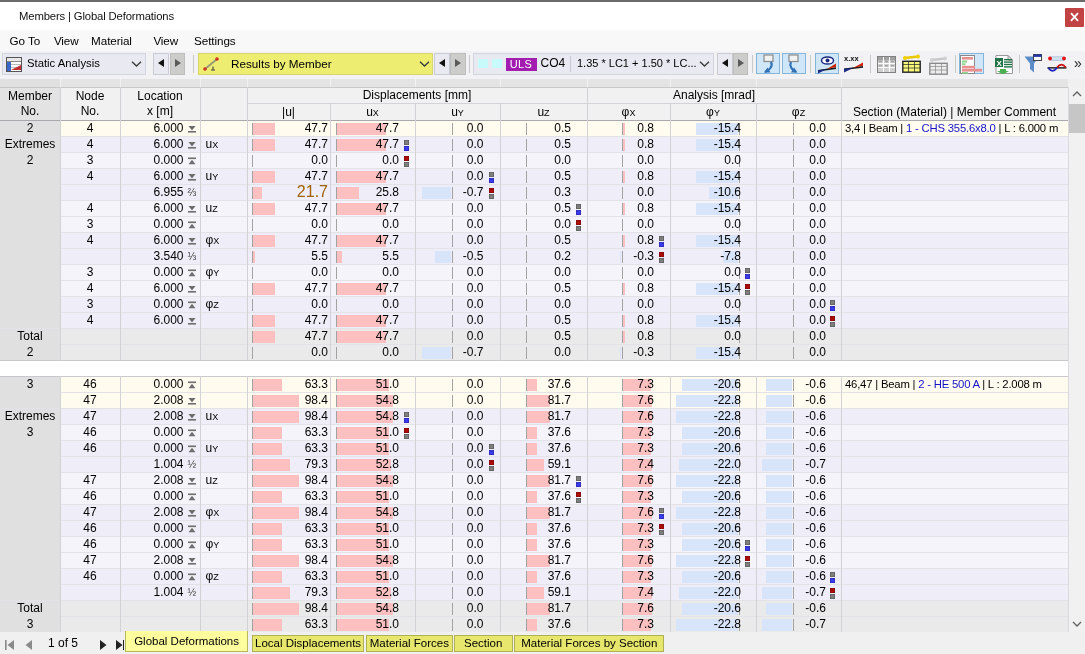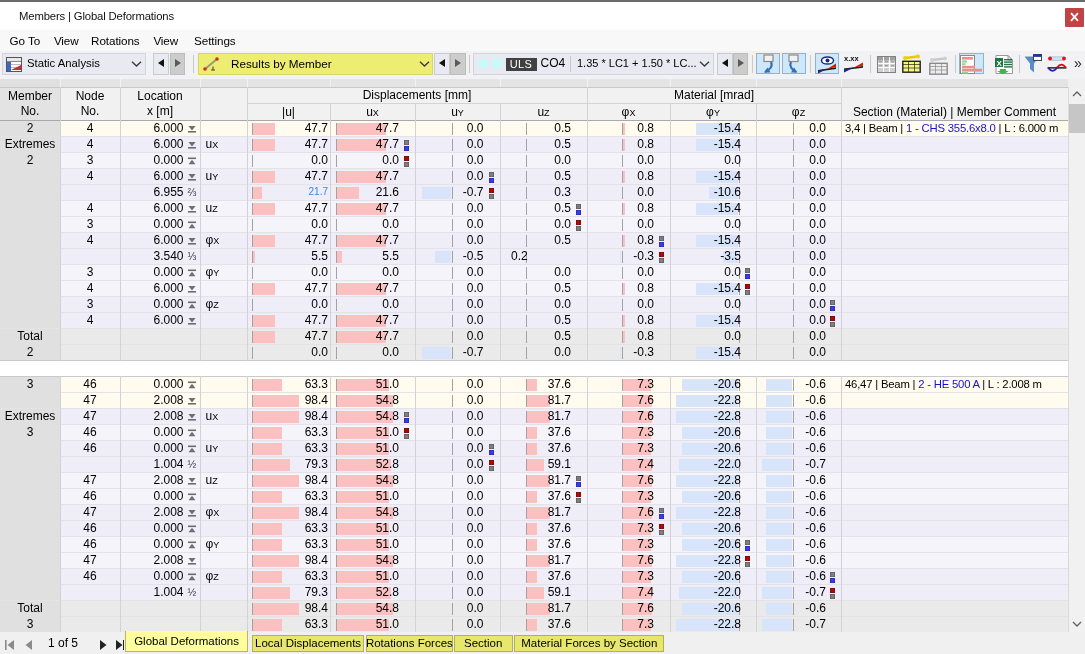--- a/index.html
+++ b/index.html
@@ -11,21 +11,21 @@
 <div style="position:absolute;left:0px;top:0px;width:1085px;height:1.5px;background:#6a6a6a;"></div>
 <div style="position:absolute;left:19px;top:2px;width:400px;height:28px;line-height:28px;font-size:11.3px;letter-spacing:-0.15px;color:#111;">Members | Global Deformations</div>
 <div style="position:absolute;left:1064.5px;top:8px;width:19.5px;height:18.5px;background:#c24343;border-radius:1px;">
     <svg width="19" height="18">
       <path d="M6 5.2 L13 12.8 M13 5.2 L6 12.8" stroke="#fff" stroke-width="1.8"></path>
     </svg>
   </div>
 <div style="position:absolute;left:0px;top:30px;width:1085px;height:21px;background:#f8f8f8;"></div>
 <div style="position:absolute;left:9.6px;top:30px;height:21px;line-height:21px;font-size:11.7px;letter-spacing:-0.1px;color:#000;">Go To</div>
 <div style="position:absolute;left:53.9px;top:30px;height:21px;line-height:21px;font-size:11.7px;letter-spacing:-0.1px;color:#000;">View</div>
-<div style="position:absolute;left:91.1px;top:30px;height:21px;line-height:21px;font-size:11.7px;letter-spacing:-0.1px;color:#000;">Rotations</div>
+<div style="position:absolute;left:91.1px;top:30px;height:21px;line-height:21px;font-size:11.7px;letter-spacing:-0.1px;color:#000;">Material</div>
 <div style="position:absolute;left:153.4px;top:30px;height:21px;line-height:21px;font-size:11.7px;letter-spacing:-0.1px;color:#000;">View</div>
 <div style="position:absolute;left:194.1px;top:30px;height:21px;line-height:21px;font-size:11.7px;letter-spacing:-0.1px;color:#000;">Settings</div>
 <div style="position:absolute;left:0px;top:51px;width:1085px;height:27.5px;background:#f2f2f4;"></div>
 <div style="position:absolute;left:2px;top:53px;width:144px;height:21.5px;background:#e9e9f1;border:1px solid #d4d4de;box-sizing:border-box;"></div>
 <div style="position:absolute;left:6px;top:56.5px;width:16px;height:14.5px;">
     <svg width="16" height="15">
       <rect x="0.5" y="0.5" width="15" height="14" fill="#fdfdfd" stroke="#555"></rect>
       <rect x="1" y="1" width="14" height="3" fill="#e8e8e8"></rect>
       <line x1="1" y1="4.5" x2="15" y2="4.5" stroke="#888"></line>
       <line x1="1" y1="7.5" x2="15" y2="7.5" stroke="#bbb"></line>
@@ -61,21 +61,21 @@
     </svg>
   </div>
 <div style="position:absolute;left:433.5px;top:53px;width:16.5px;height:21.5px;background:#e9e9f1;border:1px solid #cacad4;box-sizing:border-box;"></div>
 <div style="position:absolute;left:438.5px;top:59px;width:0;height:0;border-top:4.5px solid transparent;border-bottom:4.5px solid transparent;border-right:6px solid #111;"></div>
 <div style="position:absolute;left:450px;top:53px;width:15.5px;height:21.5px;background:#cccccb;border:1px solid #bdbdbc;box-sizing:border-box;"></div>
 <div style="position:absolute;left:455px;top:59px;width:0;height:0;border-top:4.5px solid transparent;border-bottom:4.5px solid transparent;border-left:6px solid #5a5a5a;"></div>
 <div style="position:absolute;left:469px;top:55px;width:1px;height:17.5px;background:#c9c9c9;"></div>
 <div style="position:absolute;left:473px;top:53px;width:241px;height:21.5px;background:#e9e9f1;border:1px solid #d4d4de;box-sizing:border-box;"></div>
 <div style="position:absolute;left:477.5px;top:58.5px;width:10px;height:9.5px;background:#c7fafb;"></div>
 <div style="position:absolute;left:491.5px;top:58.5px;width:10.5px;height:9.5px;background:#c7fafb;"></div>
-<div style="position:absolute;left:505.5px;top:57.5px;width:31px;height:13.5px;background:#404040;text-align:center;font-size:11px;line-height:13.5px;color:#fff;letter-spacing:0.3px;">ULS</div>
+<div style="position:absolute;left:505.5px;top:57.5px;width:31px;height:13.5px;background:#a21caf;text-align:center;font-size:11px;line-height:13.5px;color:#fff;letter-spacing:0.3px;">ULS</div>
 <div style="position:absolute;left:540.5px;top:53px;height:21px;line-height:21.5px;font-size:12px;">CO4</div>
 <div style="position:absolute;left:570px;top:56px;width:1px;height:15.5px;background:#c8c8d4;"></div>
 <div style="position:absolute;left:577px;top:53px;height:21px;line-height:21.5px;font-size:11px;">1.35 * LC1 + 1.50 * LC...</div>
 <div style="position:absolute;left:699px;top:61px;">
     <svg width="11" height="6">
       <path d="M1 0.8 L5.5 5 L10 0.8" stroke="#3c3c3c" stroke-width="1.4" fill="none"></path>
     </svg>
   </div>
 <div style="position:absolute;left:716.5px;top:53px;width:16.5px;height:21.5px;background:#e9e9f1;border:1px solid #cacad4;box-sizing:border-box;"></div>
 <div style="position:absolute;left:721.5px;top:59px;width:0;height:0;border-top:4.5px solid transparent;border-bottom:4.5px solid transparent;border-right:6px solid #111;"></div>
@@ -274,21 +274,21 @@
 <div style="position:absolute;left:60px;top:584px;width:1008px;height:16px;background:#efedf8;"></div>
 <div style="position:absolute;left:0px;top:600px;width:60px;height:16px;background:#e0e0e0;"></div>
 <div style="position:absolute;left:60px;top:600px;width:1008px;height:16px;background:#eaeaea;"></div>
 <div style="position:absolute;left:0px;top:616px;width:60px;height:16px;background:#e0e0e0;"></div>
 <div style="position:absolute;left:60px;top:616px;width:1008px;height:16px;background:#eaeaea;"></div>
 <div style="position:absolute;left:0px;top:360px;width:1068px;height:16px;background:#ffffff;"></div>
 <div style="position:absolute;left:0px;top:89px;width:60px;height:30px;line-height:15px;text-align:center;font-size:12px;color:#000;">Member<br>No.</div>
 <div style="position:absolute;left:60px;top:89px;width:60px;height:30px;line-height:15px;text-align:center;font-size:12px;color:#000;">Node<br>No.</div>
 <div style="position:absolute;left:120px;top:89px;width:80px;height:30px;line-height:15px;text-align:center;font-size:12px;color:#000;">Location<br>x [m]</div>
 <div style="position:absolute;left:247px;top:87px;width:340px;height:16px;line-height:16px;text-align:center;font-size:12px;color:#000;">Displacements [mm]</div>
-<div style="position:absolute;left:587px;top:87px;width:254px;height:16px;line-height:16px;text-align:center;font-size:12px;color:#000;">Material [mrad]</div>
+<div style="position:absolute;left:587px;top:87px;width:254px;height:16px;line-height:16px;text-align:center;font-size:12px;color:#000;">Analysis [mrad]</div>
 <div style="position:absolute;left:841px;top:103.5px;width:227px;height:16px;line-height:16px;text-align:center;font-size:12px;color:#000;">Section (Material) | Member Comment</div>
 <div style="position:absolute;left:247px;top:103.5px;width:83px;height:16px;line-height:16px;text-align:center;font-size:12px;color:#000;">|u|</div>
 <div style="position:absolute;left:330px;top:103.5px;width:85px;height:16px;line-height:16px;text-align:center;font-size:12px;color:#000;">u<span style="font-size:9px;">X</span></div>
 <div style="position:absolute;left:415px;top:103.5px;width:85px;height:16px;line-height:16px;text-align:center;font-size:12px;color:#000;">u<span style="font-size:9px;">Y</span></div>
 <div style="position:absolute;left:500px;top:103.5px;width:87px;height:16px;line-height:16px;text-align:center;font-size:12px;color:#000;">u<span style="font-size:9px;">Z</span></div>
 <div style="position:absolute;left:587px;top:103.5px;width:83px;height:16px;line-height:16px;text-align:center;font-size:12px;color:#000;">φ<span style="font-size:9px;">X</span></div>
 <div style="position:absolute;left:670px;top:103.5px;width:86px;height:16px;line-height:16px;text-align:center;font-size:12px;color:#000;">φ<span style="font-size:9px;">Y</span></div>
 <div style="position:absolute;left:756px;top:103.5px;width:85px;height:16px;line-height:16px;text-align:center;font-size:12px;color:#000;">φ<span style="font-size:9px;">Z</span></div>
 <div style="position:absolute;left:0px;top:87px;width:1068px;height:1px;background:#c9c9c9;"></div>
 <div style="position:absolute;left:247px;top:103.3px;width:594px;height:1px;background:#d4d4d8;"></div>
@@ -474,24 +474,24 @@
 <div style="position:absolute;left:594px;top:168px;width:60px;text-align:right;height:16px;line-height:16px;font-size:12px;color:#000;">0.8</div>
 <div style="position:absolute;left:696.466px;top:171px;width:41.734px;height:11.5px;background:#d8e4fa;"></div>
 <div style="position:absolute;left:738.7px;top:171px;width:1px;height:11.5px;background:#a2a2a2;"></div>
 <div style="position:absolute;left:681px;top:168px;width:60px;text-align:right;height:16px;line-height:16px;font-size:12px;color:#000;">-15.4</div>
 <div style="position:absolute;left:792.5px;top:171px;width:1px;height:11.5px;background:#a2a2a2;"></div>
 <div style="position:absolute;left:766px;top:168px;width:60px;text-align:right;height:16px;line-height:16px;font-size:12px;color:#000;">0.0</div>
 <div style="position:absolute;left:123px;top:184px;width:60.5px;text-align:right;height:16px;line-height:16px;font-size:12px;color:#000;">6.955</div>
 <div style="position:absolute;left:186px;top:184px;width:12px;height:16px;line-height:16px;font-size:12px;color:#000; text-align:center;"><span style="font-size:10.5px;color:#444;">⅔</span></div>
 <div style="position:absolute;left:252.1px;top:187px;width:10.2554px;height:11.5px;background:#fcc0c0;"></div>
 <div style="position:absolute;left:251.6px;top:187px;width:1px;height:11.5px;background:#a2a2a2;"></div>
-<div style="position:absolute;left:268px;top:184px;width:60px;text-align:right;height:16px;line-height:16px;font-size:10px;color:#3b82f6;">21.7</div>
+<div style="position:absolute;left:268px;top:184px;width:60px;text-align:right;height:16px;line-height:16px;font-size:16px;color:#a16207;">21.7</div>
 <div style="position:absolute;left:336.4px;top:187px;width:22.3776px;height:11.5px;background:#fcc0c0;"></div>
 <div style="position:absolute;left:335.9px;top:187px;width:1px;height:11.5px;background:#a2a2a2;"></div>
-<div style="position:absolute;left:339px;top:184px;width:60px;text-align:right;height:16px;line-height:16px;font-size:12px;color:#000;">21.6</div>
+<div style="position:absolute;left:339px;top:184px;width:60px;text-align:right;height:16px;line-height:16px;font-size:12px;color:#000;">25.8</div>
 <div style="position:absolute;left:422.1px;top:187px;width:29.4px;height:11.5px;background:#d8e4fa;"></div>
 <div style="position:absolute;left:452px;top:187px;width:1px;height:11.5px;background:#a2a2a2;"></div>
 <div style="position:absolute;left:423.5px;top:184px;width:60px;text-align:right;height:16px;line-height:16px;font-size:12px;color:#000;">-0.7</div>
 <div style="position:absolute;left:489px;top:188px;width:4.8px;height:4.6px;background:#ae0a0a;box-shadow:inset 0 0 0 0.8px rgba(0,0,0,0.25);"></div>
 <div style="position:absolute;left:489px;top:194px;width:4.8px;height:4.6px;background:#7f7f7f;box-shadow:inset 0 0 0 0.8px rgba(0,0,0,0.25);"></div>
 <div style="position:absolute;left:526px;top:187px;width:1px;height:11.5px;background:#a2a2a2;"></div>
 <div style="position:absolute;left:511px;top:184px;width:60px;text-align:right;height:16px;line-height:16px;font-size:12px;color:#000;">0.3</div>
 <div style="position:absolute;left:621.5px;top:187px;width:1px;height:11.5px;background:#a2a2a2;"></div>
 <div style="position:absolute;left:594px;top:184px;width:60px;text-align:right;height:16px;line-height:16px;font-size:12px;color:#000;">0.0</div>
 <div style="position:absolute;left:709.474px;top:187px;width:28.726px;height:11.5px;background:#d8e4fa;"></div>
@@ -586,29 +586,29 @@
 <div style="position:absolute;left:252.1px;top:251px;width:2.5993px;height:11.5px;background:#fcc0c0;"></div>
 <div style="position:absolute;left:251.6px;top:251px;width:1px;height:11.5px;background:#a2a2a2;"></div>
 <div style="position:absolute;left:268px;top:248px;width:60px;text-align:right;height:16px;line-height:16px;font-size:12px;color:#000;">5.5</div>
 <div style="position:absolute;left:336.4px;top:251px;width:5.698px;height:11.5px;background:#fcc0c0;"></div>
 <div style="position:absolute;left:335.9px;top:251px;width:1px;height:11.5px;background:#a2a2a2;"></div>
 <div style="position:absolute;left:339px;top:248px;width:60px;text-align:right;height:16px;line-height:16px;font-size:12px;color:#000;">5.5</div>
 <div style="position:absolute;left:434.7px;top:251px;width:16.8px;height:11.5px;background:#d8e4fa;"></div>
 <div style="position:absolute;left:452px;top:251px;width:1px;height:11.5px;background:#a2a2a2;"></div>
 <div style="position:absolute;left:423.5px;top:248px;width:60px;text-align:right;height:16px;line-height:16px;font-size:12px;color:#000;">-0.5</div>
 <div style="position:absolute;left:526px;top:251px;width:1px;height:11.5px;background:#a2a2a2;"></div>
-<div style="position:absolute;left:511px;top:248px;width:60px;text-align:left;height:16px;line-height:16px;font-size:12px;color:#000;">0.2</div>
+<div style="position:absolute;left:511px;top:248px;width:60px;text-align:right;height:16px;line-height:16px;font-size:12px;color:#000;">0.2</div>
 <div style="position:absolute;left:619.803px;top:251px;width:1.197px;height:11.5px;background:#d8e4fa;"></div>
 <div style="position:absolute;left:621.5px;top:251px;width:1px;height:11.5px;background:#a2a2a2;"></div>
 <div style="position:absolute;left:594px;top:248px;width:60px;text-align:right;height:16px;line-height:16px;font-size:12px;color:#000;">-0.3</div>
 <div style="position:absolute;left:659px;top:252px;width:4.8px;height:4.6px;background:#ae0a0a;box-shadow:inset 0 0 0 0.8px rgba(0,0,0,0.25);"></div>
 <div style="position:absolute;left:659px;top:258px;width:4.8px;height:4.6px;background:#7f7f7f;box-shadow:inset 0 0 0 0.8px rgba(0,0,0,0.25);"></div>
 <div style="position:absolute;left:723.295px;top:251px;width:14.905px;height:11.5px;background:#d8e4fa;"></div>
 <div style="position:absolute;left:738.7px;top:251px;width:1px;height:11.5px;background:#a2a2a2;"></div>
-<div style="position:absolute;left:681px;top:248px;width:60px;text-align:right;height:16px;line-height:16px;font-size:12px;color:#000;">-3.5</div>
+<div style="position:absolute;left:681px;top:248px;width:60px;text-align:right;height:16px;line-height:16px;font-size:12px;color:#000;">-7.8</div>
 <div style="position:absolute;left:792.5px;top:251px;width:1px;height:11.5px;background:#a2a2a2;"></div>
 <div style="position:absolute;left:766px;top:248px;width:60px;text-align:right;height:16px;line-height:16px;font-size:12px;color:#000;">0.0</div>
 <div style="position:absolute;left:60px;top:264px;width:60px;text-align:center;height:16px;line-height:16px;font-size:12px;color:#000;">3</div>
 <div style="position:absolute;left:123px;top:264px;width:60.5px;text-align:right;height:16px;line-height:16px;font-size:12px;color:#000;">0.000</div>
 <div style="position:absolute;left:187.5px;top:264.5px;height:16px;display:flex;align-items:center;">
     <svg width="8" height="8">
       <rect x="0" y="0.5" width="8" height="1.6" fill="#6e6e6e"></rect>
       <polygon points="4,2.8 7.5,7.2 0.5,7.2" fill="#6e6e6e"></polygon>
     </svg>
   </div>
@@ -1212,17 +1212,17 @@
       <polygon points="112,1 112,11 118.5,6" fill="#222"></polygon>
       <rect x="119" y="1" width="1.6" height="10" fill="#222"></rect>
     </svg>
   </div>
 <div style="position:absolute;left:47px;top:632px;width:32px;height:22px;line-height:22px;text-align:center;font-size:12px;">1 of 5</div>
 <div style="position:absolute;left:124.7px;top:631px;width:123.8px;height:20.5px;background:#fdfd9e;border:1px solid #b8b85a;border-top:none;box-sizing:border-box;"></div>
 <div style="position:absolute;left:124.7px;top:631px;width:123.8px;height:20px;line-height:20px;text-align:center;font-size:11.5px;">Global Deformations</div>
 <div style="position:absolute;left:251.6px;top:634.5px;width:112.9px;height:17px;background:#e7e76e;border:1px solid #b0b054;box-sizing:border-box;"></div>
 <div style="position:absolute;left:251.6px;top:634.5px;width:112.9px;height:16px;line-height:16px;text-align:center;font-size:11.5px;">Local Displacements</div>
 <div style="position:absolute;left:365.8px;top:634.5px;width:87.1px;height:17px;background:#e7e76e;border:1px solid #b0b054;box-sizing:border-box;"></div>
-<div style="position:absolute;left:365.8px;top:634.5px;width:87.1px;height:16px;line-height:16px;text-align:center;font-size:11.5px;">Rotations Forces</div>
+<div style="position:absolute;left:365.8px;top:634.5px;width:87.1px;height:16px;line-height:16px;text-align:center;font-size:11.5px;">Material Forces</div>
 <div style="position:absolute;left:453.5px;top:634.5px;width:59.4px;height:17px;background:#e7e76e;border:1px solid #b0b054;box-sizing:border-box;"></div>
 <div style="position:absolute;left:453.5px;top:634.5px;width:59.4px;height:16px;line-height:16px;text-align:center;font-size:11.5px;">Section</div>
 <div style="position:absolute;left:514.2px;top:634.5px;width:150.3px;height:17px;background:#e7e76e;border:1px solid #b0b054;box-sizing:border-box;"></div>
 <div style="position:absolute;left:514.2px;top:634.5px;width:150.3px;height:16px;line-height:16px;text-align:center;font-size:11.5px;">Material Forces by Section</div>
 
 </body></html>

